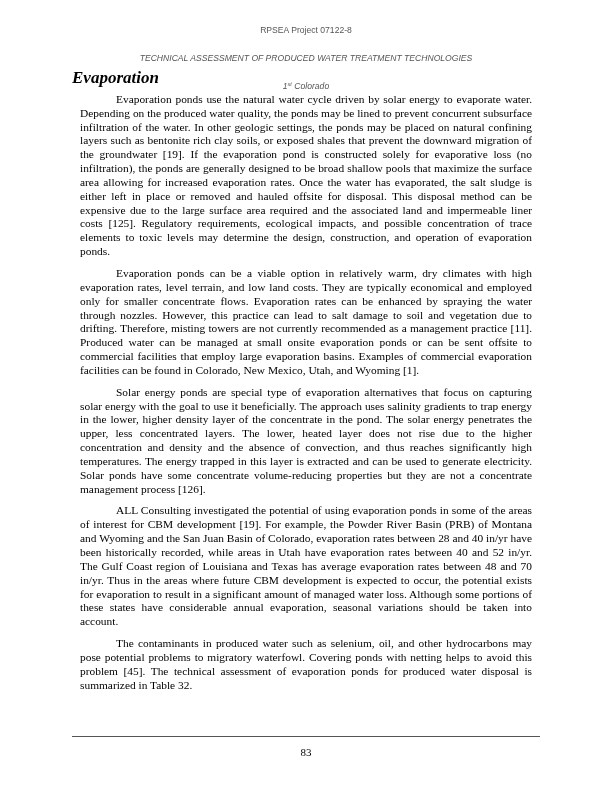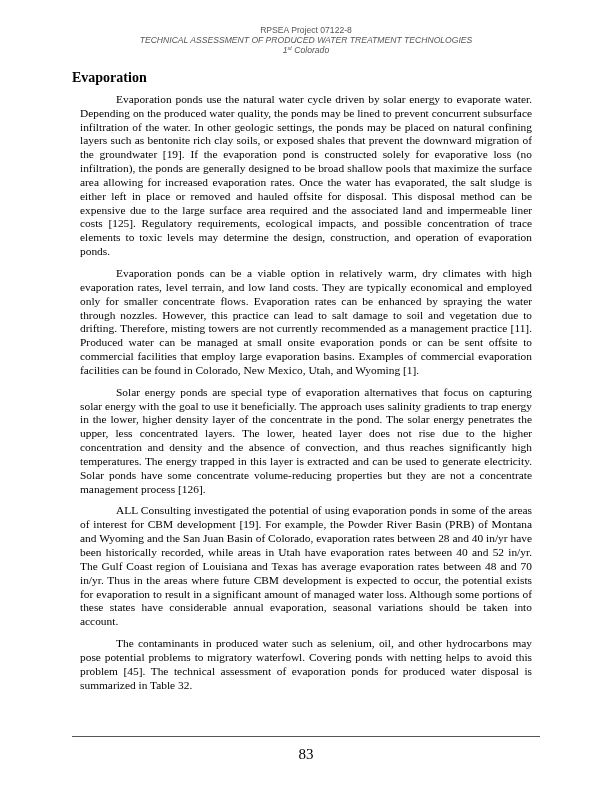--- a/index.html
+++ b/index.html
@@ -18,39 +18,40 @@
       position: absolute;
       top: 25px;
       left: 0;
       width: 612px;
       text-align: center;
       font-family: "Liberation Sans", sans-serif;
       font-size: 8.6px;
       line-height: 10.2px;
       color: #555555;
     }
-    .header .italic { font-style: italic; }
+    .header .italic { font-style: italic; margin-top: 18px; }
     .header sup {
       font-size: 5.5px;
       line-height: 0;
       vertical-align: 3px;
     }
     .content {
       position: absolute;
       top: 71px;
       left: 72px;
       width: 468px;
       font-family: "Liberation Serif", serif;
       font-size: 11.4px;
       line-height: 13.85px;
     }
     .section-title {
       font-weight: bold;
+      font-style: italic;
       margin: 0 0 1px 0;
-      font-size: 14px;
+      font-size: 17px;
     }
     .para {
       margin: 8px;
       text-align: justify;
       text-indent: 36px;
     }
     .footer-rule {
       position: absolute;
       top: 736px;
       left: 72px;
@@ -58,21 +59,21 @@
       height: 0;
       border-top: 1px solid #555555;
     }
     .page-number {
       position: absolute;
       top: 746px;
       left: 0;
       width: 612px;
       text-align: center;
       font-family: "Liberation Serif", serif;
-      font-size: 15px;
+      font-size: 11px;
     }
   </style>
 </head>
 <body>
 
 <div class="header">
   <div>RPSEA Project 07122-8</div>
   <div class="italic">TECHNICAL ASSESSMENT OF PRODUCED WATER TREATMENT TECHNOLOGIES</div>
   <div class="italic"><span>1</span><sup>st</sup> <span>Colorado</span></div>
 </div>

